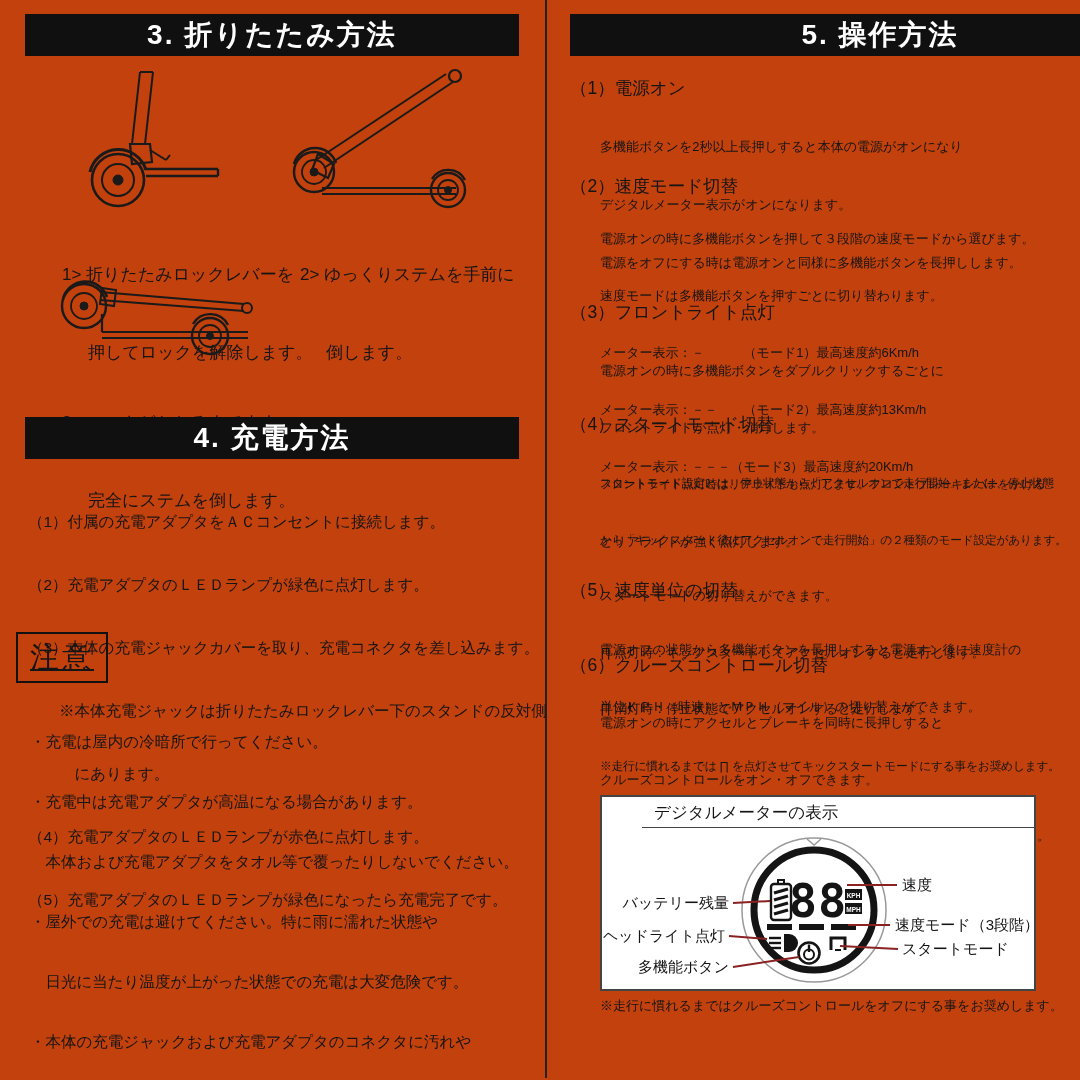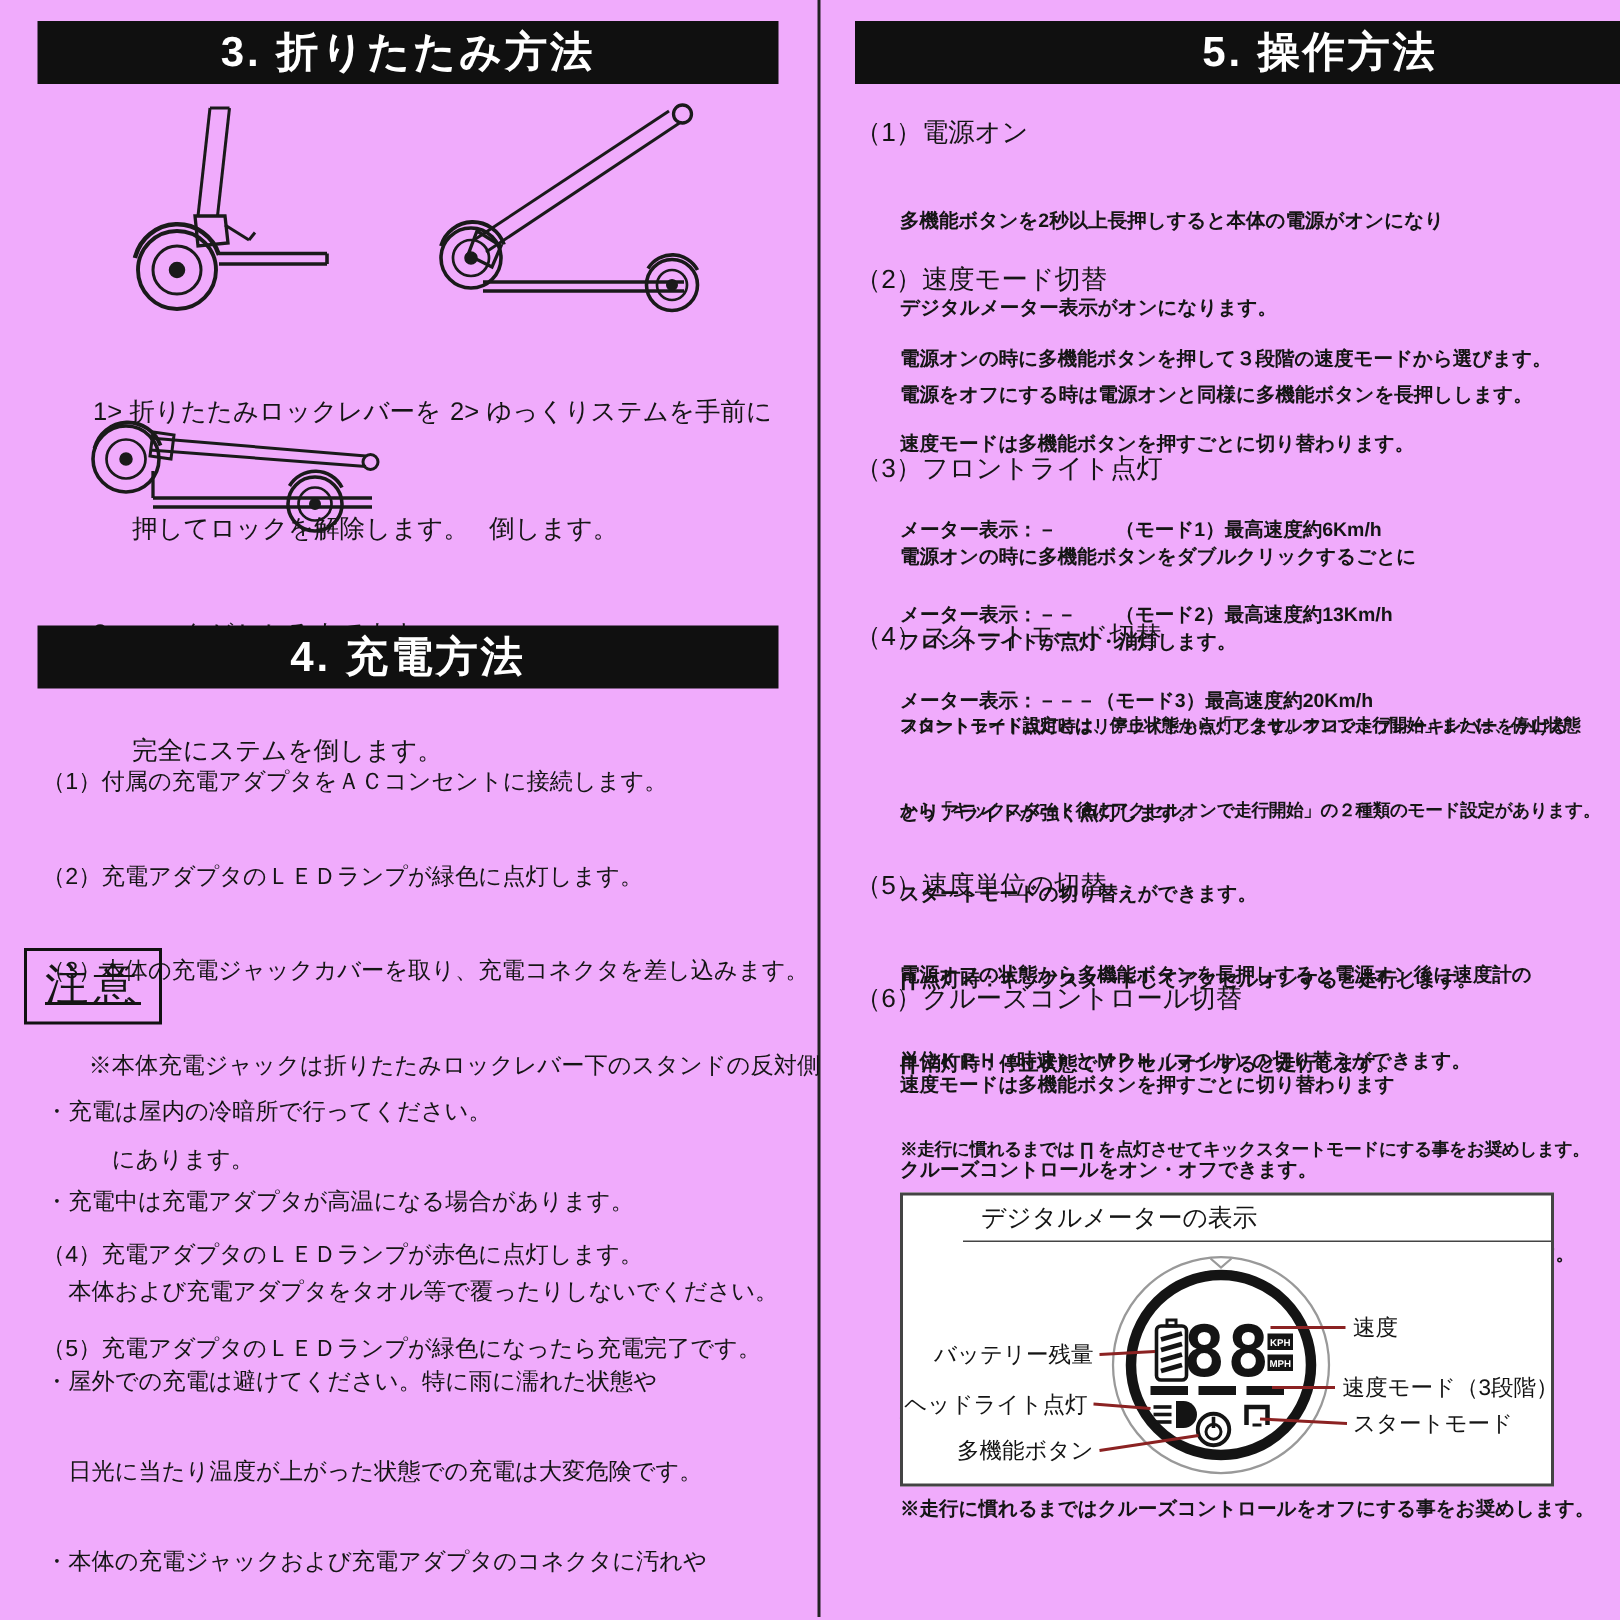--- a/index.html
+++ b/index.html
@@ -1,31 +1,31 @@
 <!DOCTYPE html>
 <html><head>
 <meta charset="utf-8">
 <style>
   html,body{margin:0;padding:0;background:#e8e8e8;}
   #page{
-    position:relative;width:1080px;height:1080px;background:#f0abfc;
+    position:relative;width:1080px;height:1080px;background:#c2410c;
     font-family:"Liberation Sans",sans-serif;color:#151515;overflow:hidden;
     margin:0 auto;
   }
   .abs{position:absolute;}
   .hdr{
     background:#101010;color:#ffffff;font-weight:bold;text-align:center;
     font-size:28px;height:42px;line-height:42px;letter-spacing:2px;
   }
   .body-l{font-size:15.5px;line-height:21px;white-space:pre;}
   .body-c{font-size:15.5px;line-height:20px;white-space:pre;}
   .cap{font-size:17px;line-height:26px;font-weight:500;white-space:pre;}
   .cap .ind{margin-left:26px;}
   .r-head{font-size:17.5px;font-weight:500;white-space:pre;}
-  .r-body{font-size:13px;line-height:19px;white-space:pre;font-weight:bold;}
+  .r-body{font-size:13px;line-height:19px;white-space:pre;}
   .lh20 div{line-height:20px;}
   .lh185 div{line-height:18.5px;}
   .sm{font-size:11.8px;letter-spacing:-0.3px;}
   .divider{background:#222;}
   .caution-box{
     border:2.5px solid #111;width:88px;height:47px;text-align:center;
     font-size:29px;font-weight:500;line-height:47px;letter-spacing:3px;
   }
   .meter-box{border:2px solid #444;width:432px;height:192px;background:#fff;}
   .meter-title{
@@ -206,21 +206,21 @@
   </div>
 
   <div class="abs r-head" style="left:570px;top:578px;">（5）速度単位の切替</div>
   <div class="abs r-body lh185" style="left:600px;top:603px;">
     <div>電源オフの状態から多機能ボタンを長押しすると電源オン後に速度計の</div>
     <div>単位ＫＰＨ（時速）とＭＰＨ（マイル）の切り替えができます。</div>
   </div>
 
   <div class="abs r-head" style="left:570px;top:653px;">（6）クルーズコントロール切替</div>
   <div class="abs r-body lh185" style="left:600px;top:676px;">
-    <div>速度モードは多機能ボタンを押すごとに切り替わります</div>
+    <div>電源オンの時にアクセルとブレーキを同時に長押しすると</div>
     <div>クルーズコントロールをオン・オフできます。</div>
     <div>クルーズコントロールがオンになると多機能ボタンのランプが消灯します。</div>
     <div class="sm">オンの時に一定の速度で走行すると、アクセルを離しても一定速度で走行します。</div>
     <div>前輪の電子ブレーキをかけるとクルーズコントロールは解除されます。</div>
     <div>※走行に慣れるまではクルーズコントロールをオフにする事をお奨めします。</div>
   </div>
 
   <div class="abs meter-box" style="left:600px;top:795px;">
     <div class="meter-title">デジタルメーターの表示</div>
 

